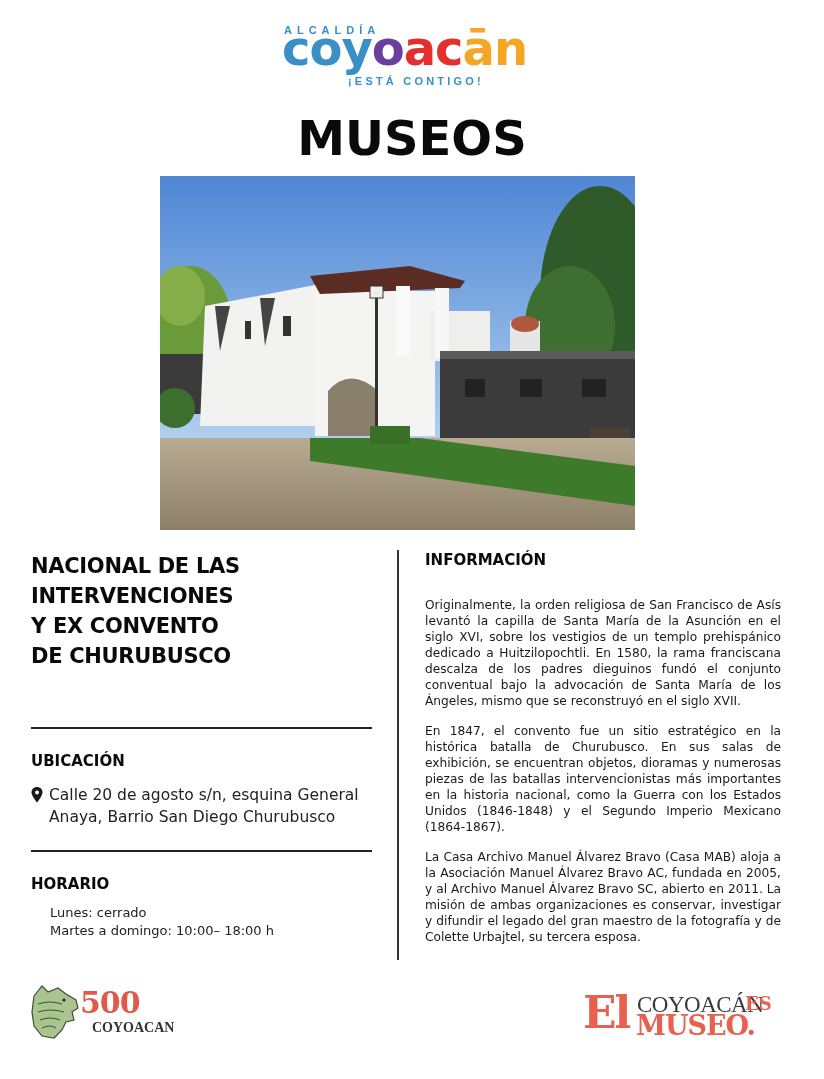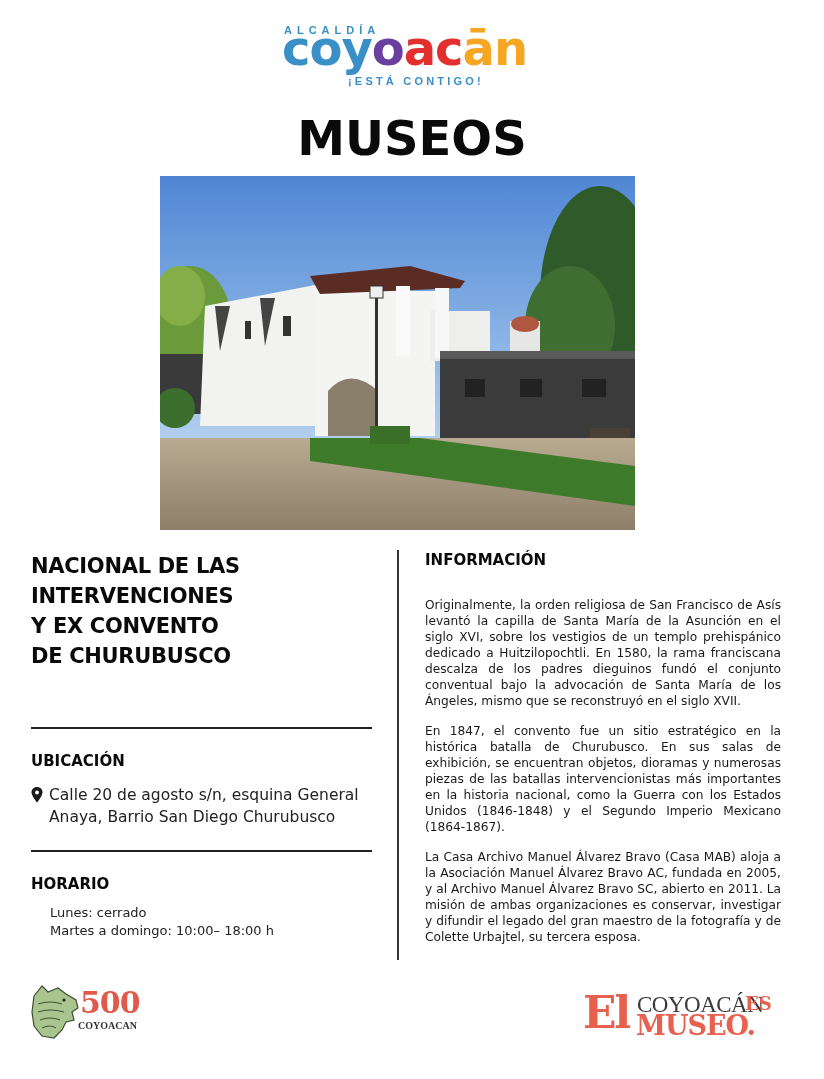--- a/index.html
+++ b/index.html
@@ -32,21 +32,21 @@
 
   
   .info-heading { position: absolute; left: 425px; top: 551px; font-family: "DejaVu Sans", sans-serif; font-weight: bold; font-size: 15px; color: #0a0a0a; }
   .info-body { position: absolute; left: 425px; top: 597px; width: 356px; font-family: "DejaVu Sans", sans-serif; font-size: 12.2px; line-height: 16px; color: #1a1a1a; text-align: justify; }
   .info-body p { margin-bottom: 14px; }
 
   
   .logo-500 { position: absolute; left: 28px; top: 982px; width: 130px; height: 60px; }
   .logo-500 .head { position: absolute; left: 0; top: 0; width: 52px; height: 58px; }
   .logo-500 .num { position: absolute; left: 52px; top: 4px; font-family: "DejaVu Serif", serif; font-weight: bold; font-size: 30px; color: #e0594a; line-height: 34px; letter-spacing: -1px; }
-  .logo-500 .name { position: absolute; left: 50px; top: 38px; font-family: "Liberation Serif", serif; font-weight: bold; font-size: 10px; color: #333; letter-spacing: 0px; }
+  .logo-500 .name { position: absolute; left: 64px; top: 38px; font-family: "Liberation Serif", serif; font-weight: bold; font-size: 14px; color: #333; letter-spacing: 0px; }
 
   .logo-museo { position: absolute; left: 583px; top: 993px; width: 205px; height: 52px; text-align: center; }
   .logo-museo .el { position: absolute; left: 0; top: -6px; font-family: "DejaVu Serif", serif; font-weight: bold; font-size: 44px; color: #e8604e; line-height: 52px; letter-spacing: -2px; }
   .logo-museo .coy { position: absolute; left: 54px; top: 2px; font-family: "Liberation Serif", serif; font-size: 23px; color: #3a3a3a; line-height: 20px; letter-spacing: -0.5px; }
   .logo-museo .es { position: absolute; left: 162px; top: 1px; font-family: "DejaVu Serif", serif; font-weight: bold; font-size: 18px; color: #e8604e; line-height: 20px; }
   .logo-museo .museo { position: absolute; left: 53px; top: 18px; font-family: "DejaVu Serif", serif; font-weight: bold; font-size: 27px; color: #e8604e; line-height: 30px; letter-spacing: -1px; }
 </style>
 </head>
 <body>
 

